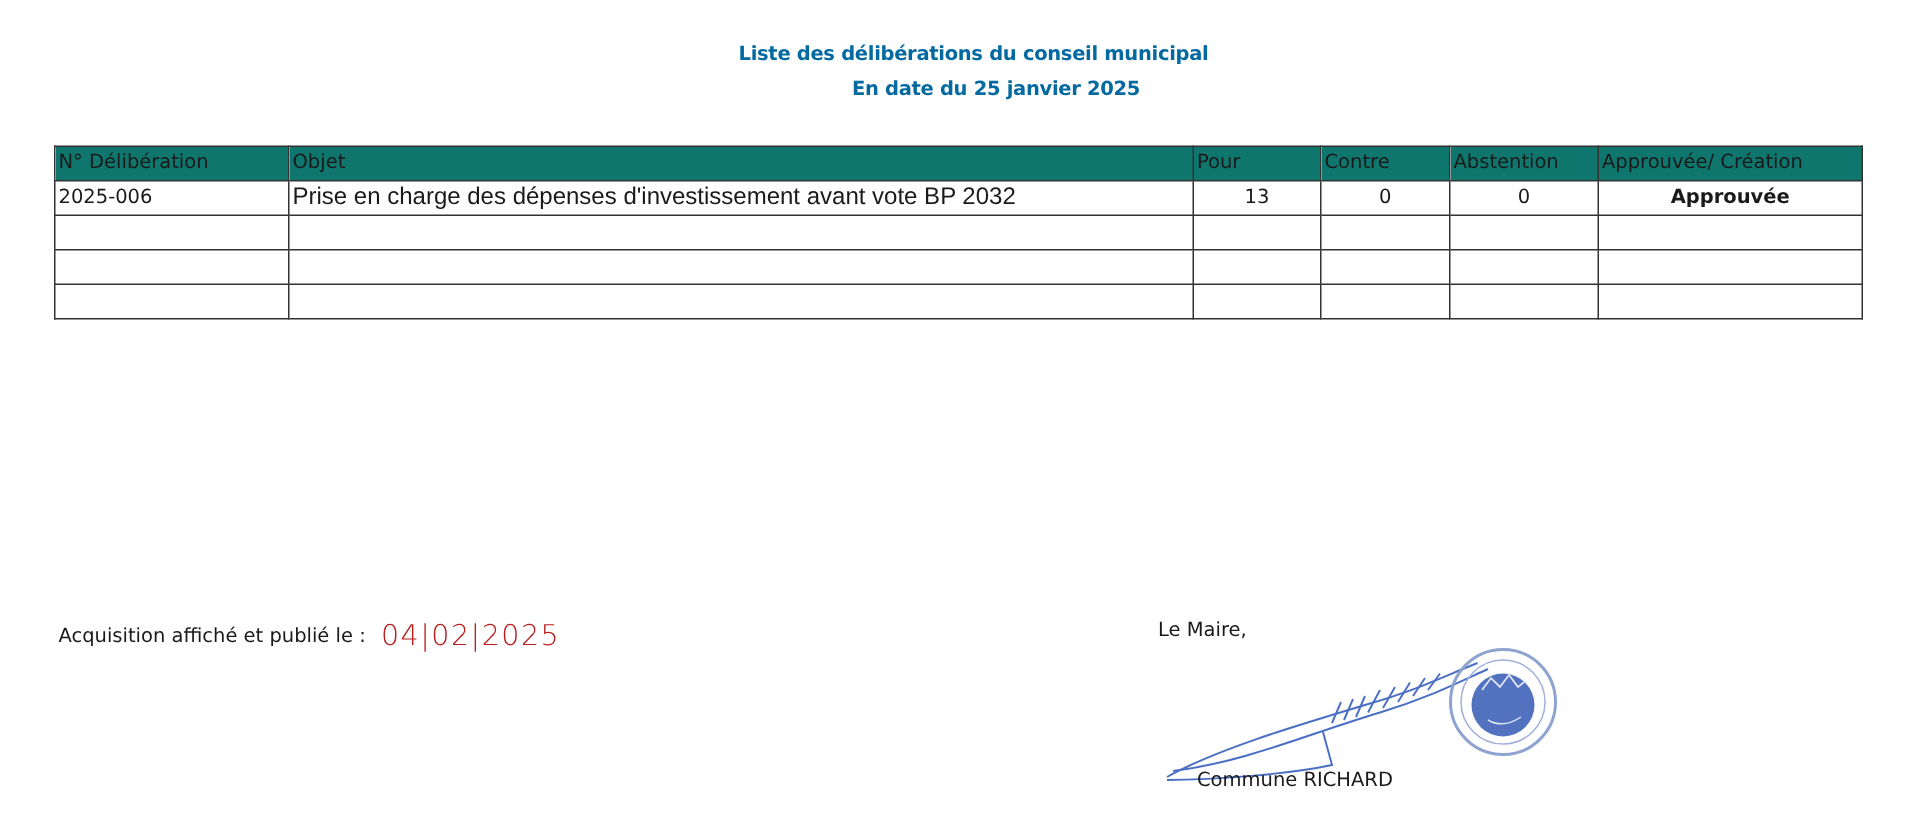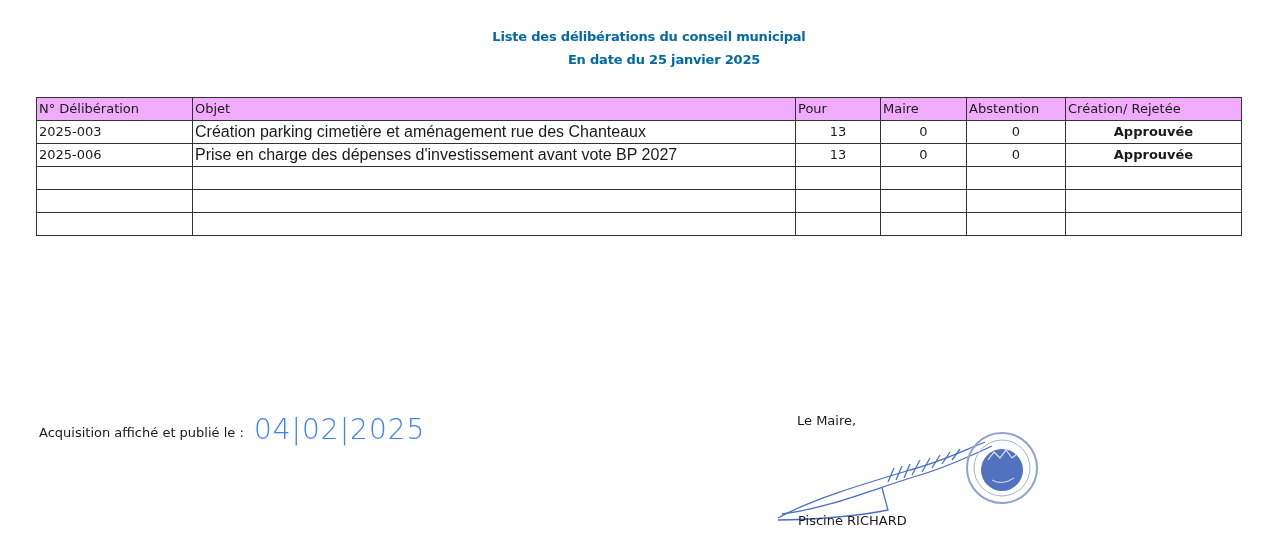--- a/index.html
+++ b/index.html
@@ -20,39 +20,39 @@
       border-collapse: collapse; table-layout: fixed;
       width: 1205px;
     }
     table.delib td, table.delib th {
       border: 1.4px solid #333;
       height: 22px; padding: 0 2px; line-height: 22px;
       white-space: nowrap; overflow: hidden;
     }
     table.delib th {
       font-family: "DejaVu Sans", sans-serif; font-weight: normal; font-size: 13px;
-      background: #f0abfc;
+      background: #0f766e;
     }
     th.left { text-align: left; }
     th.center, td.center { text-align: left; }
     td.num-cell { font-family: "DejaVu Sans", sans-serif; font-size: 13px; }
     td.obj-cell { font-family: "Liberation Sans", sans-serif; font-size: 16px; }
     td.vote-cell { font-family: "DejaVu Sans", sans-serif; font-size: 13px; text-align: center; }
     td.status-cell { font-family: "DejaVu Sans", sans-serif; font-size: 13px; font-weight: bold; text-align: center; }
 
     .cert {
       position: absolute; left: 39px; top: 413px;
       font-family: "DejaVu Sans", sans-serif; font-size: 13px; color: #1a1a1a;
     }
     .cert .date {
-      font-family: "DejaVu Sans", sans-serif; font-size: 28px; color: #3b82f6;
+      font-family: "DejaVu Sans", sans-serif; font-size: 19px; color: #b91c1c;
       letter-spacing: 1px; margin-left: 6px; font-weight: 300; vertical-align: -2px;
     }
     .maire {
-      position: absolute; left: 797px; top: 413px;
+      position: absolute; left: 772px; top: 413px;
       font-family: "DejaVu Sans", sans-serif; font-size: 13px;
     }
     .signname {
       position: absolute; left: 798px; top: 513px;
       font-family: "DejaVu Sans", sans-serif; font-size: 13px;
     }
     .signature { position: absolute; left: 770px; top: 430px; width: 300px; height: 100px; }
   </style>
 </head>
 <body>
@@ -67,37 +67,29 @@
     <col style="width:85px">
     <col style="width:86px">
     <col style="width:99px">
     <col style="width:176px">
   </colgroup>
   <thead>
     <tr>
       <th class="left">N° Délibération</th>
       <th class="left">Objet</th>
       <th class="center">Pour</th>
-      <th class="center">Maire</th>
+      <th class="center">Contre</th>
       <th class="center">Abstention</th>
-      <th class="center">Création/ Rejetée</th>
+      <th class="center">Approuvée/ Création</th>
     </tr>
   </thead>
   <tbody>
     <tr>
-      <td class="num-cell">2025-003</td>
-      <td class="obj-cell">Création parking cimetière et aménagement rue des Chanteaux</td>
-      <td class="vote-cell">13</td>
-      <td class="vote-cell">0</td>
-      <td class="vote-cell">0</td>
-      <td class="status-cell">Approuvée</td>
-    </tr>
-    <tr>
       <td class="num-cell">2025-006</td>
-      <td class="obj-cell">Prise en charge des dépenses d'investissement avant vote BP 2027</td>
+      <td class="obj-cell">Prise en charge des dépenses d'investissement avant vote BP 2032</td>
       <td class="vote-cell">13</td>
       <td class="vote-cell">0</td>
       <td class="vote-cell">0</td>
       <td class="status-cell">Approuvée</td>
     </tr>
     <tr>
         <td></td>
         <td></td>
         <td></td>
         <td></td>
@@ -139,13 +131,13 @@
   </g>
   <g>
     <circle cx="232" cy="38" r="35" fill="none" stroke="#8ea3cf" stroke-width="2"></circle>
     <circle cx="232" cy="38" r="28" fill="none" stroke="#9fb1d8" stroke-width="1"></circle>
     <circle cx="232" cy="40" r="21" fill="#3f63b8" opacity="0.9"></circle>
     <path d="M218 30 L 224 22 L 230 28 L 236 20 L 242 28 L 247 24" stroke="#dfe6f5" stroke-width="1.2" fill="none"></path>
     <path d="M222 50 Q 232 56 244 48" stroke="#dfe6f5" stroke-width="1" fill="none"></path>
   </g>
 </svg>
 
-<div class="signname">Piscine RICHARD</div>
+<div class="signname">Commune RICHARD</div>
 
 </body></html>

